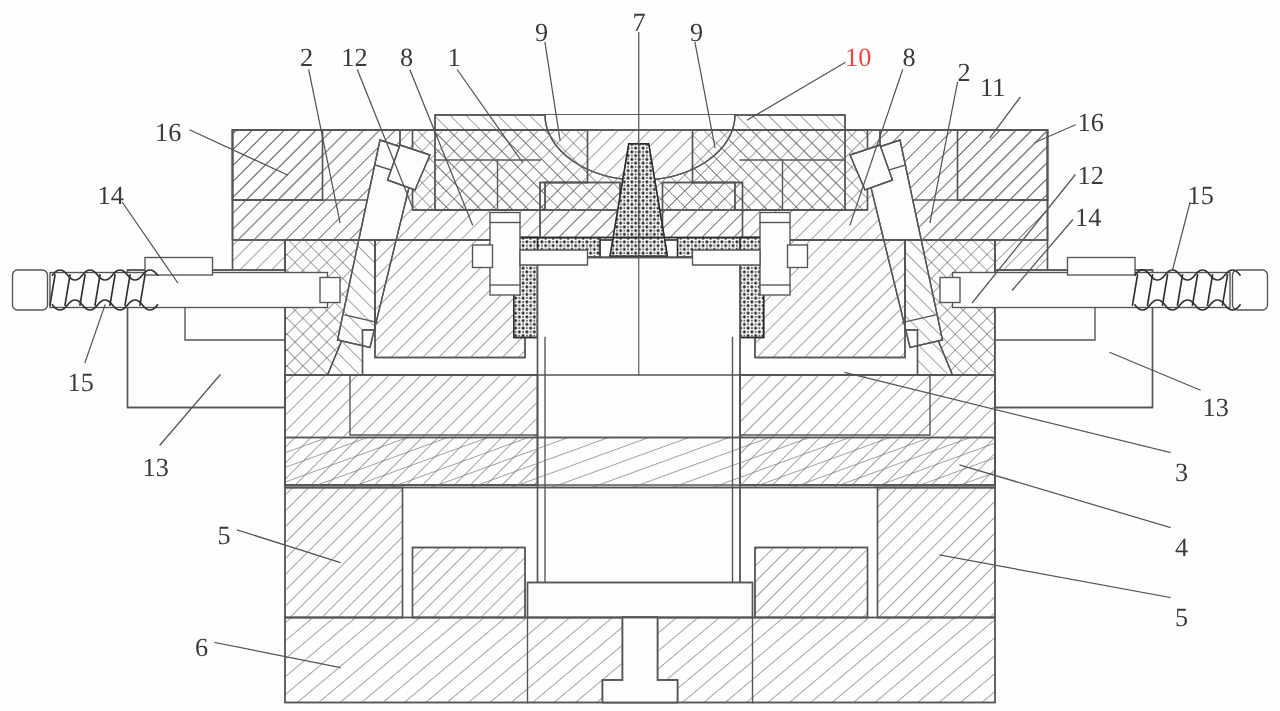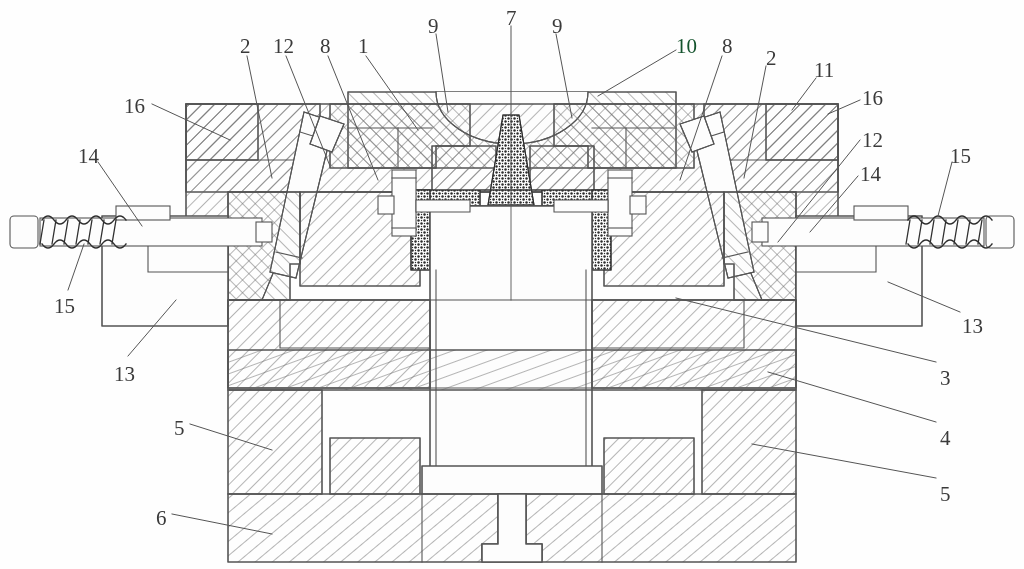--- a/index.html
+++ b/index.html
@@ -334,24 +334,24 @@
   </svg>
 
   <div id="labels">
       <div class="lbl" style="left: 428px; top: 16px; color: rgb(58, 58, 58);">9</div>
       <div class="lbl" style="left: 506px; top: 8px; color: rgb(58, 58, 58);">7</div>
       <div class="lbl" style="left: 552px; top: 16px; color: rgb(58, 58, 58);">9</div>
       <div class="lbl" style="left: 240px; top: 36px; color: rgb(58, 58, 58);">2</div>
       <div class="lbl" style="left: 273px; top: 36px; color: rgb(58, 58, 58);">12</div>
       <div class="lbl" style="left: 320px; top: 36px; color: rgb(58, 58, 58);">8</div>
       <div class="lbl" style="left: 358px; top: 36px; color: rgb(58, 58, 58);">1</div>
-      <div class="lbl" style="left: 676px; top: 36px; color: #14532d;">10</div>
+      <div class="lbl" style="left: 676px; top: 36px; color: #ef4444;">10</div>
       <div class="lbl" style="left: 722px; top: 36px; color: rgb(58, 58, 58);">8</div>
       <div class="lbl" style="left: 766px; top: 48px; color: rgb(58, 58, 58);">2</div>
-      <div class="lbl" style="left: 814px; top: 60px; color: rgb(58, 58, 58);">11</div>
+      <div class="lbl" style="left: 784px; top: 60px; color: rgb(58, 58, 58);">11</div>
       <div class="lbl" style="left: 862px; top: 88px; color: rgb(58, 58, 58);">16</div>
       <div class="lbl" style="left: 124px; top: 96px; color: rgb(58, 58, 58);">16</div>
       <div class="lbl" style="left: 862px; top: 130px; color: rgb(58, 58, 58);">12</div>
       <div class="lbl" style="left: 78px; top: 146px; color: rgb(58, 58, 58);">14</div>
       <div class="lbl" style="left: 860px; top: 164px; color: rgb(58, 58, 58);">14</div>
       <div class="lbl" style="left: 54px; top: 296px; color: rgb(58, 58, 58);">15</div>
       <div class="lbl" style="left: 950px; top: 146px; color: rgb(58, 58, 58);">15</div>
       <div class="lbl" style="left: 114px; top: 364px; color: rgb(58, 58, 58);">13</div>
       <div class="lbl" style="left: 962px; top: 316px; color: rgb(58, 58, 58);">13</div>
       <div class="lbl" style="left: 940px; top: 368px; color: rgb(58, 58, 58);">3</div>

